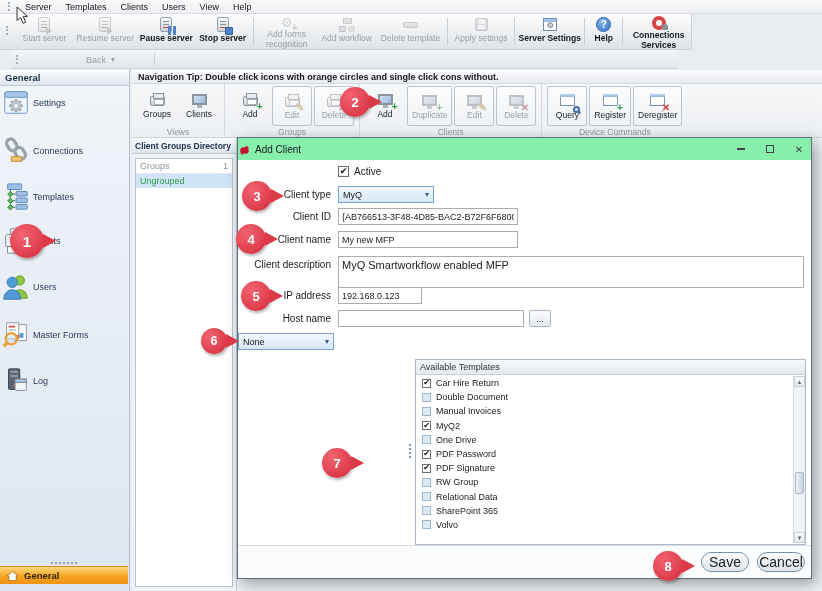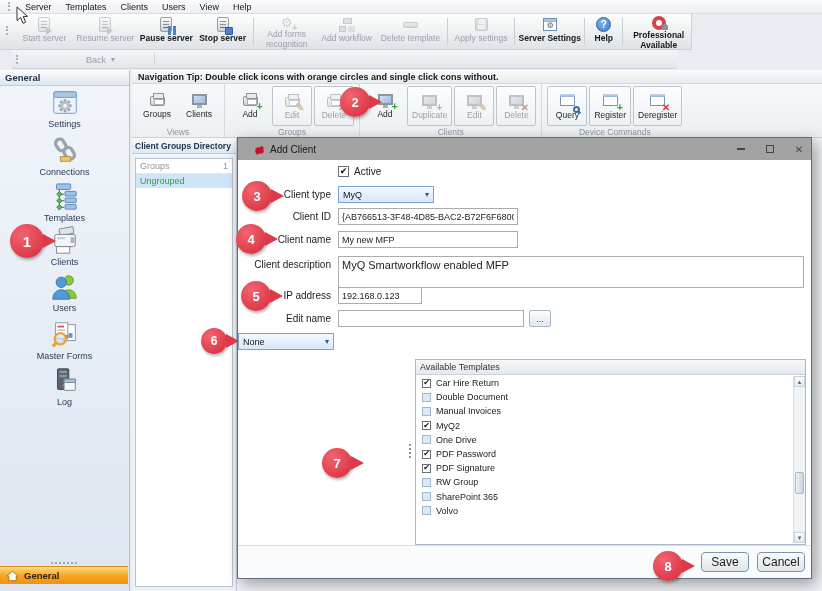--- a/index.html
+++ b/index.html
@@ -45,21 +45,21 @@
   .ic-ring::after{content:"";position:absolute;right:-6px;bottom:-4px;width:6px;height:6px;background:#8a929b;border-radius:50% 50% 10% 10%}
   
   .backrow{position:absolute;left:12px;top:50px;width:665px;height:19px;background:linear-gradient(#f2f4f7,#e2e6ec);border-bottom:1px solid #cfd4da;z-index:3}
   .back-btn{position:absolute;left:68px;top:2px;height:15px;display:flex;align-items:center;gap:5px;color:#9aa1a8;font-size:9px;padding:0 6px}
   .back-arr{font-size:8px;color:#9aa1a8;font-style:normal}
   .backrow .sep{position:absolute;left:142px;top:3px;bottom:3px;width:1px;background:#cfd4da}
   .backrow .grip{position:absolute;left:4px;top:5px}
   
   .sidebar{position:absolute;left:0;top:70px;width:130px;height:521px;background:linear-gradient(#f1f5fa,#dde5f0);border-right:1px solid #b9c2cc;z-index:2}
   .sb-header{height:16px;background:linear-gradient(#fbfcfd,#dfe6ee);border-bottom:1px solid #c3cad3;display:flex;align-items:center;padding-left:5px;font-weight:700;font-size:9.5px;color:#1c2f4a}
-  .sb-item{position:absolute;left:0;width:129px;display:flex;flex-direction:column;align-items:center;gap:1px;cursor:default}
+  .sb-item{position:absolute;left:0;width:129px;display:flex;flex-direction:row;align-items:center;gap:1px;cursor:default}
   .sb-ic{width:32px;height:30px}
   .sb-label{font-size:9px;color:#2a3b55}
   .sb-split{position:absolute;left:0;right:1px;top:490px;height:5px;display:flex;align-items:center;justify-content:center}
   .sb-split i{width:26px;height:2px;background:repeating-linear-gradient(90deg,#9aa6b4 0 2px,rgba(0,0,0,0) 2px 4px)}
   .sb-footer{position:absolute;left:0;right:1px;top:496px;height:18px;background:linear-gradient(#fcd97f,#f6a31f 55%,#ef9214);border-top:1px solid #d98f1b;display:flex;align-items:center;gap:5px;padding-left:6px;font-weight:700;font-size:9.5px;color:#2d2405}
   
   .navtip{position:absolute;left:132px;top:70px;width:690px;height:14px;background:linear-gradient(#fafbfc,#e8ebef);border-bottom:1px solid #d4d9df;display:flex;align-items:center;padding-left:6px;font-weight:700;font-size:9px;color:#17191c;z-index:2}
   .ribbon{position:absolute;left:132px;top:84px;width:690px;height:54px;background:linear-gradient(#f7f8f9,#eceff2);border-bottom:1px solid #cdd2d9;display:flex;z-index:2}
   .rgroup{display:flex;flex-direction:column;padding:2px 5px 0;position:relative}
   .rgroup + .rgroup{border-left:1px solid #d4d9df}
@@ -81,21 +81,21 @@
   .ov-mag::after{content:"";position:absolute;right:-3px;bottom:-2px;width:4px;height:2px;background:#3a6ea5;transform:rotate(45deg)}
   
   .cgd{position:absolute;left:132px;top:138px;width:105px;height:453px;background:#eef2f7;border-right:1px solid #c3cad3;z-index:2}
   .cgd-header{height:16px;background:linear-gradient(#f8fafc,#dfe6ee);border-bottom:1px solid #c3cad3;font-weight:700;font-size:8.5px;color:#23364f;display:flex;align-items:center;padding:0 3px;white-space:nowrap}
   .cgd-list{position:absolute;left:3px;right:3px;top:20px;bottom:4px;background:#fff;border:1px solid #b9c4d1}
   .cgd-colhead{display:flex;justify-content:space-between;padding:2px 4px;color:#8f959c;font-size:9px;border-bottom:1px solid #e3e8ee}
   .row-ungrouped{background:#cfe4f7;color:#2f9e44;font-size:9px;padding:2px 4px}
   .main-bg{position:absolute;left:237px;top:138px;right:0;bottom:0;background:#eef1f5;z-index:1}
   
   .dialog{position:absolute;left:237px;top:137px;width:575px;height:442px;background:#fff;border:1px solid #5f6f80;box-shadow:4px 5px 14px rgba(0,0,0,.35);z-index:30}
-  .dlg-title{position:absolute;left:0;top:0;right:0;height:22px;display:flex;align-items:center;padding-left:16px;background:#a3a3a3}
+  .dlg-title{position:absolute;left:0;top:0;right:0;height:22px;display:flex;align-items:center;padding-left:1px;background:#86efac}
   .dlg-title-text{margin-left:5px;font-size:10px;color:#15181c}
   .win-btns{position:absolute;right:6px;top:0;height:22px;display:flex;align-items:center;gap:17px}
   .wb{display:flex;align-items:center;justify-content:center;width:12px;height:14px;color:#444}
   .wb-min i{width:8px;height:2px;background:#444}
   .wb-max i{width:8px;height:8px;border:1px solid #444}
   .wb-close{font-size:10px;font-style:normal}
   .active-row{position:absolute;left:100px;top:28px;display:flex;align-items:center;gap:5px;font-size:10px}
   .cb{width:11px;height:11px;background:#fff;border:1px solid #6b6f75;display:flex;align-items:center;justify-content:center;font-size:9px;color:#111;flex:none}
   .cb .tick{display:none;font-style:normal;line-height:1}
   .cb.checked .tick{display:block}
@@ -113,21 +113,21 @@
   .tpl-panel{position:absolute;left:177px;top:221px;width:391px;height:186px;border:1px solid #aab8c8;background:#fff}
   .tpl-list{position:absolute;left:1px;top:16px;right:13px;bottom:1px;overflow:hidden}
   .tpl-row{display:flex;align-items:center;gap:5px;height:14.2px;padding-left:5px;font-size:9px;color:#222}
   .tpl-row .cb{width:9px;height:9px;font-size:8px;background:#dce8f4;border:1px solid #9fb6cc}
   .tpl-row .cb.checked{background:#fff;border-color:#6b6f75}
   .scroll{position:absolute;right:0;top:16px;bottom:1px;width:12px;background:#f0f3f6;border-left:1px solid #d8dee5}
   .scroll .s-up,.scroll .s-dn{position:absolute;left:0;width:11px;height:11px;display:flex;align-items:center;justify-content:center;font-size:6px;color:#5a6b7d;background:linear-gradient(#fbfcfd,#e4e9ef);border:1px solid #c8d2dc}
   .scroll .s-up{top:0}.scroll .s-dn{bottom:0}
   .s-thumb{position:absolute;left:1px;top:96px;width:9px;height:22px;background:linear-gradient(90deg,#eef2f6,#c9d3dd);border:1px solid #aab8c8;border-radius:2px}
   .dlg-footer{position:absolute;left:0;right:0;bottom:0;height:33px;border-top:1px solid #d9dde2;background:#fafbfc}
-  .btn{position:absolute;top:6px;width:48px;height:20px;border:1px solid #7a93ad;border-radius:4px;background:linear-gradient(#fdfdfe,#e9edf1 60%,#dfe5ea);font-size:12px;display:flex;align-items:center;justify-content:center;color:#1c1c1c}
+  .btn{position:absolute;top:6px;width:48px;height:20px;border:1px solid #7a93ad;border-radius:10px;background:linear-gradient(#fdfdfe,#e9edf1 60%,#dfe5ea);font-size:14px;display:flex;align-items:center;justify-content:center;color:#1c1c1c}
   .btn-save{left:463px}.btn-cancel{left:519px}
   
   .balloon{position:absolute;z-index:50;border-radius:50%;background:radial-gradient(circle at 35% 30%,#f26470,#dd3a49 72%);color:#fff;display:flex;align-items:center;justify-content:center;font-weight:700;box-shadow:1px 2px 3px rgba(0,0,0,.3)}
   .balloon::after{content:"";position:absolute;left:96%;top:50%;transform:translateY(-50%);border-left:13px solid #dd3a49;border-top:7px solid transparent;border-bottom:7px solid transparent}
   .b30{width:30px;height:30px;font-size:13px}
   .b34{width:34px;height:34px;font-size:15px}
   .b26{width:26px;height:26px;font-size:12px}
   .cursor{position:absolute;z-index:60}
 </style>
 </head>
@@ -216,21 +216,21 @@
       <span class="tb-ic">
           <span class="ic-help">?</span>
         </span>
       <span>Help</span>
     </div>
     <span class="tb-sep"></span>
     <div class="tbtn enabled" style="width:70px">
       <span class="tb-ic">
           <span class="ic-ring"></span>
         </span>
-      <span>Professional Available</span>
+      <span>Connections Services</span>
     </div>
   </div>
 
   <div class="backrow">
     <span class="grip"></span>
     <div class="back-btn">
       <span>Back</span>
       <i class="back-arr">▾</i>
     </div>
     <i class="sep"></i>
@@ -510,21 +510,21 @@
       <span class="flabel" style="margin-top:3px">Client description</span>
       <div class="tarea">MyQ Smartworkflow enabled MFP</div>
     </div>
 
     <div class="frow" style="top:149px">
       <span class="flabel">IP address</span>
       <input class="inp" style="width: 84px;" value="192.168.0.123">
     </div>
 
     <div class="frow" style="top:172px">
-      <span class="flabel">Edit name</span>
+      <span class="flabel">Host name</span>
       <input class="inp" style="width: 186px;" value="">
       <span class="browse">...</span>
     </div>
 
     <div class="frow" style="top:195px">
       <div class="dd">
         <span>None</span>
         <i class="arr">▾</i>
       </div>
     </div>
@@ -569,20 +569,24 @@
         </div>
         <div class="tpl-row">
           <span class="cb checked">
               <i class="tick">✔</i>
             </span>
           <span>PDF Signature</span>
         </div>
         <div class="tpl-row">
           <span class="cb"></span>
           <span>RW Group</span>
+        </div>
+        <div class="tpl-row">
+          <span class="cb"></span>
+          <span>Relational Data</span>
         </div>
         <div class="tpl-row">
           <span class="cb"></span>
           <span>SharePoint 365</span>
         </div>
         <div class="tpl-row">
           <span class="cb"></span>
           <span>Volvo</span>
         </div>
       </div>

